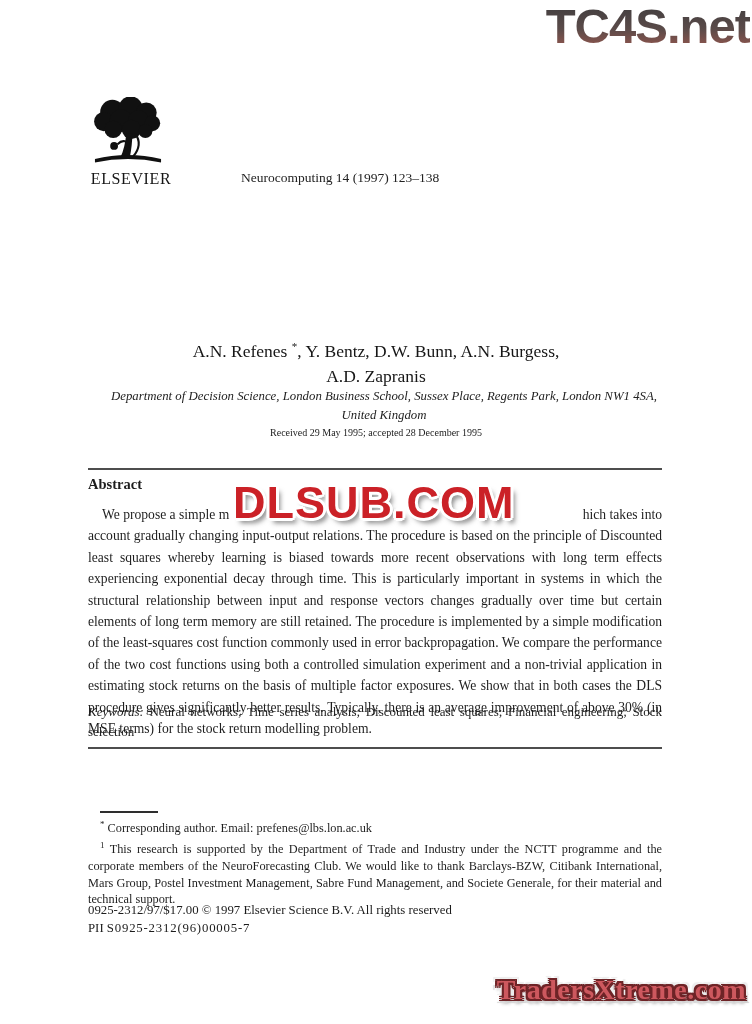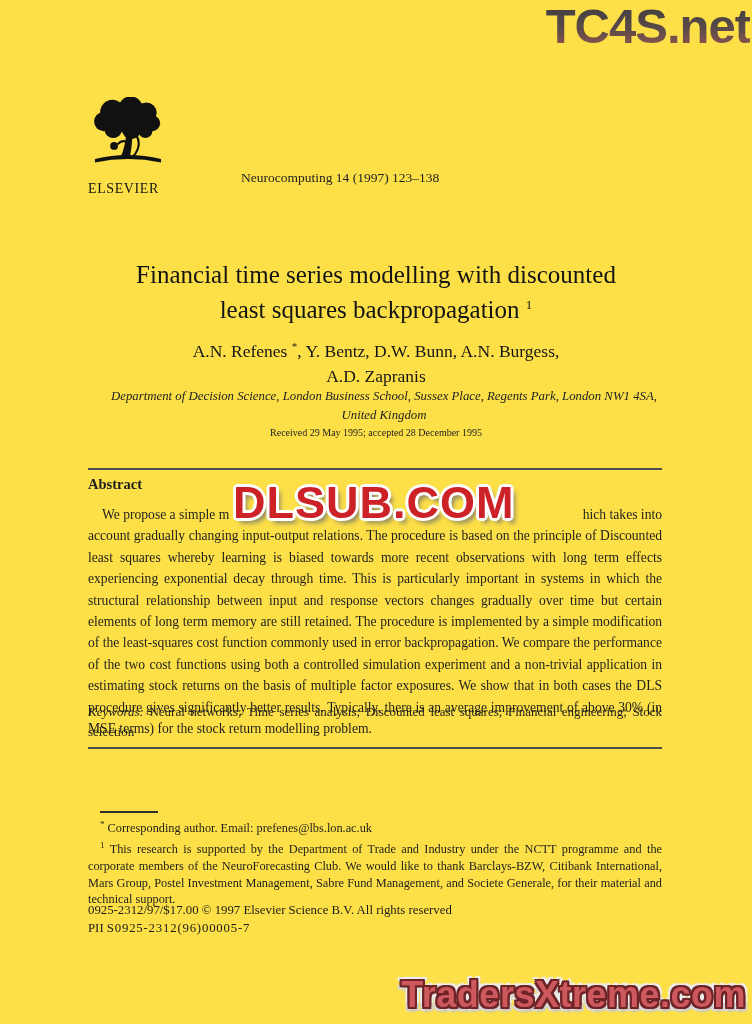--- a/index.html
+++ b/index.html
@@ -1,18 +1,18 @@
 <!DOCTYPE html>
 <html><head>
 <meta charset="utf-8">
 <style>
   html,body{margin:0;padding:0;background:#e9e9e9;}
   .page{
     position:relative;width:752px;height:1024px;margin:0 auto;
-    background:#fde047;overflow:hidden;
+    background:#ffffff;overflow:hidden;
     font-family:"Liberation Serif",serif;color:#1d1d1d;
   }
   
   .wm-top{
     position:absolute;top:-2px;right:2px;
     font-family:"Liberation Sans",sans-serif;font-weight:700;
     font-size:49px;letter-spacing:-1px;white-space:nowrap;
     background:linear-gradient(180deg,#454041 18%,#5a4b49 55%,#95564e 92%);
     -webkit-background-clip:text;background-clip:text;color:transparent;
   }
@@ -21,33 +21,33 @@
     font-family:"Liberation Sans",sans-serif;font-weight:700;
     font-size:45px;letter-spacing:1px;white-space:nowrap;
     color:#cb2127;
     text-shadow:
       -2px -2px 0 #ffffff, 2px -2px 0 #ffffff, -2px 2px 0 #ffffff, 2px 2px 0 #ffffff,
       -3px 0 0 #ffffff, 3px 0 0 #ffffff, 0 -3px 0 #ffffff, 0 3px 0 #ffffff,
       4px 5px 5px rgba(110,110,110,0.85);
   }
   .wm-bottom{
     position:absolute;top:974px;right:6px;z-index:5;
-    font-family:Liberation Sans, sans-serif;font-weight:700;
-    font-size:36px;letter-spacing:0.5px;white-space:nowrap;
+    font-family:Liberation Serif, serif;font-weight:700;
+    font-size:28px;letter-spacing:0.5px;white-space:nowrap;
     color:#cd585e;
     text-shadow:
       -2px -2px 0 #6e2427, 2px -2px 0 #6e2427, -2px 2px 0 #6e2427, 2px 2px 0 #6e2427,
       -2px 0 0 #6e2427, 2px 0 0 #6e2427, 0 -2px 0 #6e2427, 0 2px 0 #6e2427,
       -4px -4px 1px #ededed, 4px -4px 1px #ededed, -4px 4px 1px #d9d9d9,
       4px 4px 1px #cfcfcf, 0 5px 3px #c4c4c4;
   }
   
   .logo{position:absolute;left:88px;top:97px;width:86px;text-align:left;}
   .logo svg{display:block;}
-  .publisher-name{font-size:14px;letter-spacing:0.6px;margin-top:14px;color:#161616;}
+  .publisher-name{font-size:16px;letter-spacing:0.6px;margin-top:3px;color:#161616;text-align:center;}
   .citation{position:absolute;left:241px;top:170px;font-size:13.5px;color:#222;}
   .journal{position:absolute;left:468px;top:104px;width:193px;}
   .dbl-rule .thick{height:3px;background:#101010;}
   .dbl-rule .thin{height:1.5px;background:#101010;margin-top:2.5px;}
   .dbl-rule.flip .thin{margin-top:0;}
   .dbl-rule.flip .thick{margin-top:2.5px;}
   .journal-name{
     font-family:"Liberation Sans",sans-serif;font-size:16px;letter-spacing:1.4px;
     color:#1b1b1b;margin:21px 0 15px 0;
   }
@@ -116,25 +116,20 @@
           <path d="M54 42 C61 50 59 60 52 68"></path>
         </g>
       </svg>
     </span>
     <div class="publisher-name">ELSEVIER</div>
   </div>
 
   <div class="citation">Neurocomputing 14 (1997) 123–138</div>
 
 
-  <div class="title">
-    <span>Financial time series modelling with discounted</span><br>
-    <span>least squares backpropagation</span>
-    <sup>1</sup>
-  </div>
 
   <div class="authors">
     <span>A.N. Refenes</span>
     <sup>*</sup><span>, Y. Bentz, D.W. Bunn, A.N. Burgess,</span><br>
     <span>A.D. Zapranis</span>
   </div>
 
   <div class="affiliation">
     <span>Department of Decision Science, London Business School, Sussex Place, Regents Park, London NW1 4SA,</span><br>
     <span>United Kingdom</span>

